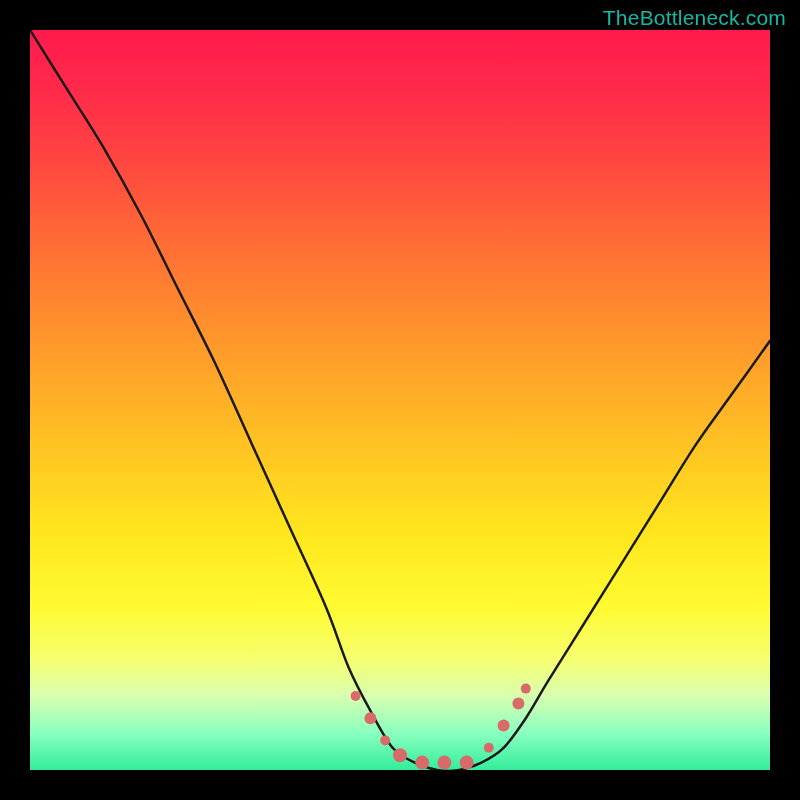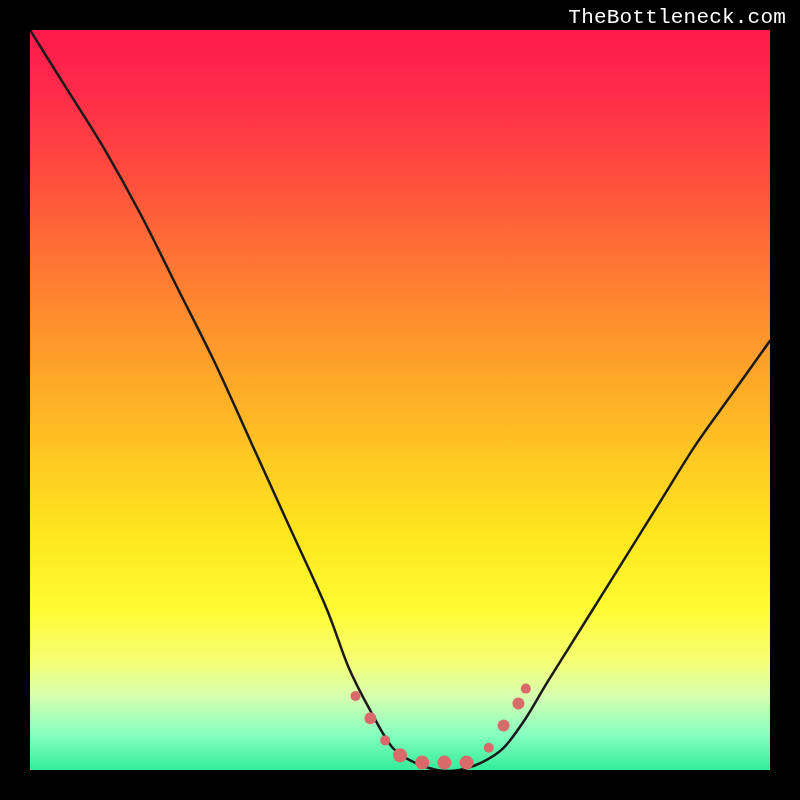--- a/index.html
+++ b/index.html
@@ -36,26 +36,25 @@
       #f6ff70 85%,
       #d8ffb0 90%,
       #8affc0 95%,
       #33ed9a 100%
     );
   }
   .watermark {
     position: absolute;
     top: 6px;
     right: 14px;
-    color: #ffffff;
+    color: #14b8a6;
     font-size: 21px;
     font-weight: 400;
     letter-spacing: 0.2px;
     user-select: none;
-    font-family: Liberation Mono, monospace;
   }
   svg.curve-layer {
     position: absolute;
     left: 0;
     top: 0;
     width: 740px;
     height: 740px;
   }
   .curve {
     fill: none;

